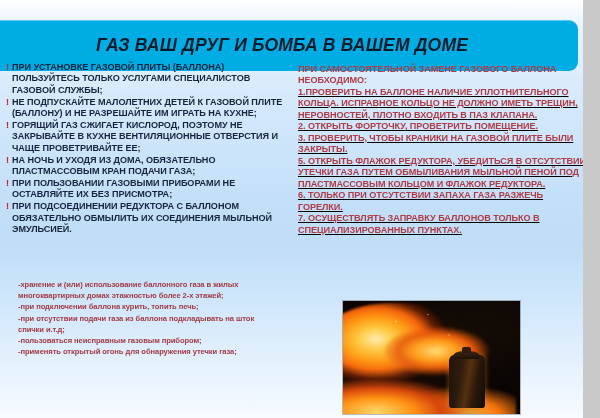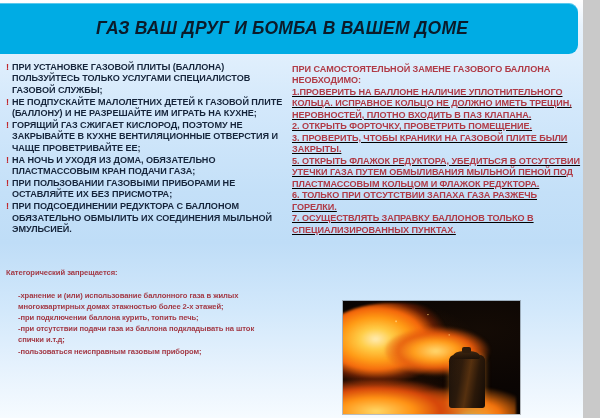--- a/index.html
+++ b/index.html
@@ -38,21 +38,21 @@
     top: 0;
     width: 17px;
     height: 418px;
     background: #c9c9c9;
   }
 
   
   #header-band {
     position: absolute;
     left: 0px;
-    top: 3px;
+    top: 20px;
     width: 578px;
     height: 51px;
     background: #00ace4;
     border-radius: 0 9px 9px 0;
     box-shadow: 0 1px 0 rgba(255,255,255,0.35) inset;
   }
   #header-title {
     position: absolute;
     left: 0;
     top: 0;
@@ -76,21 +76,21 @@
   .column {
     position: absolute;
     box-sizing: border-box;
   }
   #left-col {
     left: 6px;
     top: 62px;
     width: 278px;
   }
   #right-col {
-    left: 292px;
+    left: 298px;
     top: 64px;
     width: 290px;
   }
 
   
   .bullet-list {
     margin: 0;
     padding: 0;
     list-style: none;
   }
@@ -275,26 +275,26 @@
         <li><span class="bang">!</span><span>ПРИ УСТАНОВКЕ ГАЗОВОЙ ПЛИТЫ (БАЛЛОНА) ПОЛЬЗУЙТЕСЬ ТОЛЬКО УСЛУГАМИ СПЕЦИАЛИСТОВ ГАЗОВОЙ СЛУЖБЫ;</span></li>
         <li><span class="bang">!</span><span>НЕ ПОДПУСКАЙТЕ МАЛОЛЕТНИХ ДЕТЕЙ К ГАЗОВОЙ ПЛИТЕ (БАЛЛОНУ) И НЕ РАЗРЕШАЙТЕ ИМ ИГРАТЬ НА КУХНЕ;</span></li>
         <li><span class="bang">!</span><span>ГОРЯЩИЙ ГАЗ СЖИГАЕТ КИСЛОРОД, ПОЭТОМУ НЕ ЗАКРЫВАЙТЕ В КУХНЕ ВЕНТИЛЯЦИОННЫЕ ОТВЕРСТИЯ И ЧАЩЕ ПРОВЕТРИВАЙТЕ ЕЕ;</span></li>
         <li><span class="bang">!</span><span>НА НОЧЬ И УХОДЯ ИЗ ДОМА, ОБЯЗАТЕЛЬНО ПЛАСТМАССОВЫМ КРАН ПОДАЧИ ГАЗА;</span></li>
         <li><span class="bang">!</span><span>ПРИ ПОЛЬЗОВАНИИ ГАЗОВЫМИ ПРИБОРАМИ НЕ ОСТАВЛЯЙТЕ ИХ БЕЗ ПРИСМОТРА;</span></li>
         <li><span class="bang">!</span><span>ПРИ ПОДСОЕДИНЕНИИ РЕДУКТОРА С БАЛЛОНОМ ОБЯЗАТЕЛЬНО ОБМЫЛИТЬ ИХ СОЕДИНЕНИЯ МЫЛЬНОЙ ЭМУЛЬСИЕЙ.</span></li>
       </ul>
   </div>
 
   <div id="banned-block">
-    <div id="banned-heading">Категорический запрещается:</div>
     <ul class="banned-list" id="banned-list">
         <li>-хранение и (или) использование баллонного газа в жилых многоквартирных домах этажностью более 2-х этажей;</li>
         <li>-при подключении баллона курить, топить печь;</li>
         <li>-при отсутствии подачи газа из баллона подкладывать на шток спички и.т.д;</li>
         <li>-пользоваться неисправным газовым прибором;</li>
+        <li>-применять открытый огонь для обнаружения утечки газа;</li>
       </ul>
   </div>
 
   <div class="column" id="right-col">
     <div id="right-heading">ПРИ САМОСТОЯТЕЛЬНОЙ ЗАМЕНЕ ГАЗОВОГО БАЛЛОНА НЕОБХОДИМО:</div>
     <ul class="steps-list" id="steps-list">
         <li>1.ПРОВЕРИТЬ НА БАЛЛОНЕ НАЛИЧИЕ УПЛОТНИТЕЛЬНОГО КОЛЬЦА. ИСПРАВНОЕ КОЛЬЦО НЕ ДОЛЖНО ИМЕТЬ ТРЕЩИН, НЕРОВНОСТЕЙ, ПЛОТНО ВХОДИТЬ В ПАЗ КЛАПАНА.</li>
         <li>2. ОТКРЫТЬ ФОРТОЧКУ, ПРОВЕТРИТЬ ПОМЕЩЕНИЕ.</li>
         <li>3. ПРОВЕРИТЬ, ЧТОБЫ КРАНИКИ НА ГАЗОВОЙ ПЛИТЕ БЫЛИ ЗАКРЫТЫ.</li>
         <li>5. ОТКРЫТЬ ФЛАЖОК РЕДУКТОРА, УБЕДИТЬСЯ В ОТСУТСТВИИ УТЕЧКИ ГАЗА ПУТЕМ ОБМЫЛИВАНИЯ МЫЛЬНОЙ ПЕНОЙ ПОД ПЛАСТМАССОВЫМ КОЛЬЦОМ И ФЛАЖОК РЕДУКТОРА.</li>

